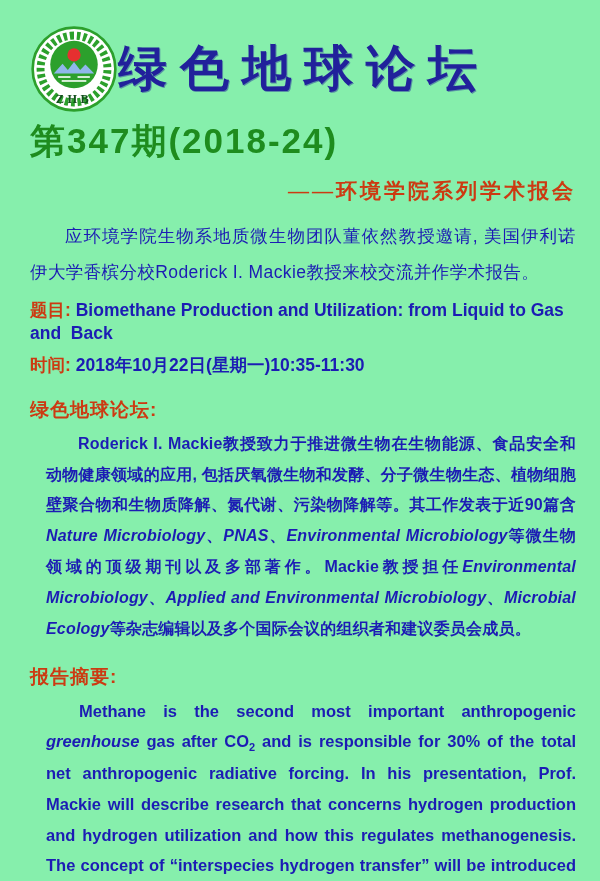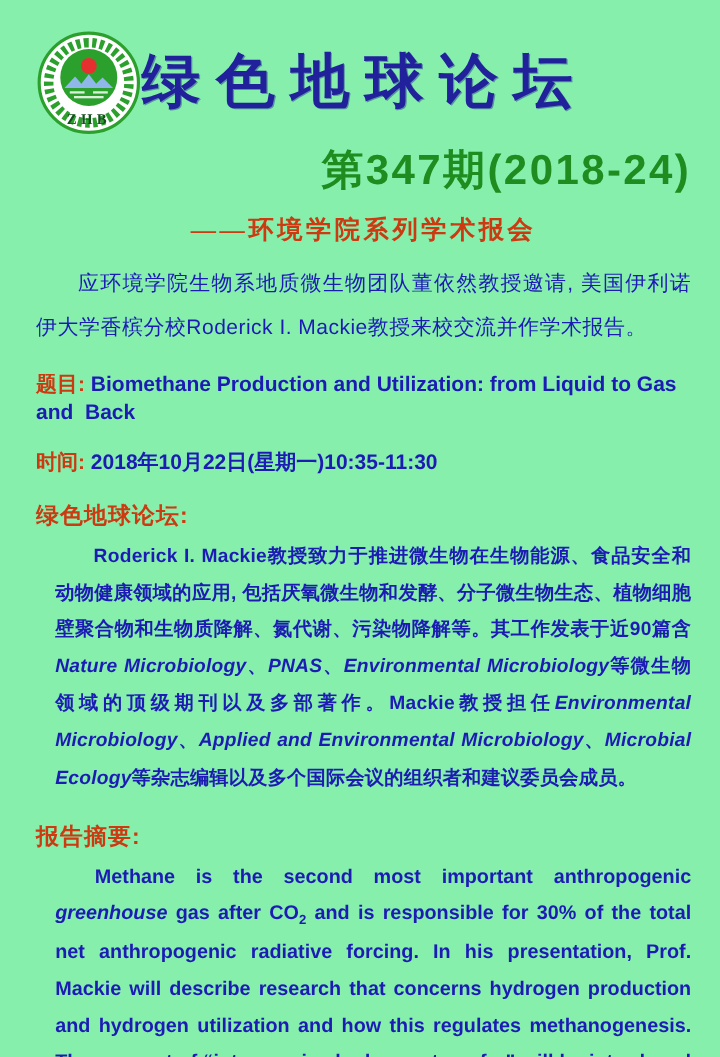--- a/index.html
+++ b/index.html
@@ -17,35 +17,35 @@
   
   .header{display:flex;align-items:center;}
   .logo{width:88px;height:90px;flex:0 0 88px;}
   .title-wrap{flex:1;}
   .forum-title{
     font-size:49px;font-weight:bold;color:var(--title_blue);
     letter-spacing:13px;white-space:nowrap;line-height:1.1;
     text-shadow:1px 1px 0 rgba(33,33,155,.45);
   }
   .issue{
-    text-align:right;font-size:35px;font-weight:bold;color:var(--issue_green);
+    text-align:left;font-size:35px;font-weight:bold;color:var(--issue_green);
     margin-top:4px;letter-spacing:2px;
   }
   .subtitle{
-    text-align:center;font-size:21px;font-weight:bold;color:var(--red_accent);
+    text-align:right;font-size:21px;font-weight:bold;color:var(--red_accent);
     margin-top:12px;letter-spacing:3px;
     font-family:"Liberation Serif",serif;
   }
 
   
   .intro{
     margin-top:13px;font-size:17.5px;font-weight:normal;color:var(--body_blue);
     line-height:2.08;text-indent:2em;text-align:justify;letter-spacing:.4px;
   }
-  .info-line{margin-top:18px;font-size:17.5px;font-weight:bold;line-height:1.35;}
+  .info-line{margin-top:8px;font-size:17.5px;font-weight:bold;line-height:1.35;}
   .info-label{color:var(--red_accent);}
   .info-sep{color:var(--red_accent);}
   .info-value{color:var(--body_blue);}
   .topic-value{white-space:pre-wrap;}
 
   .section-heading{
     margin-top:19px;font-size:19px;font-weight:bold;color:var(--red_accent);
     letter-spacing:1px;
   }
   .rich-para{

